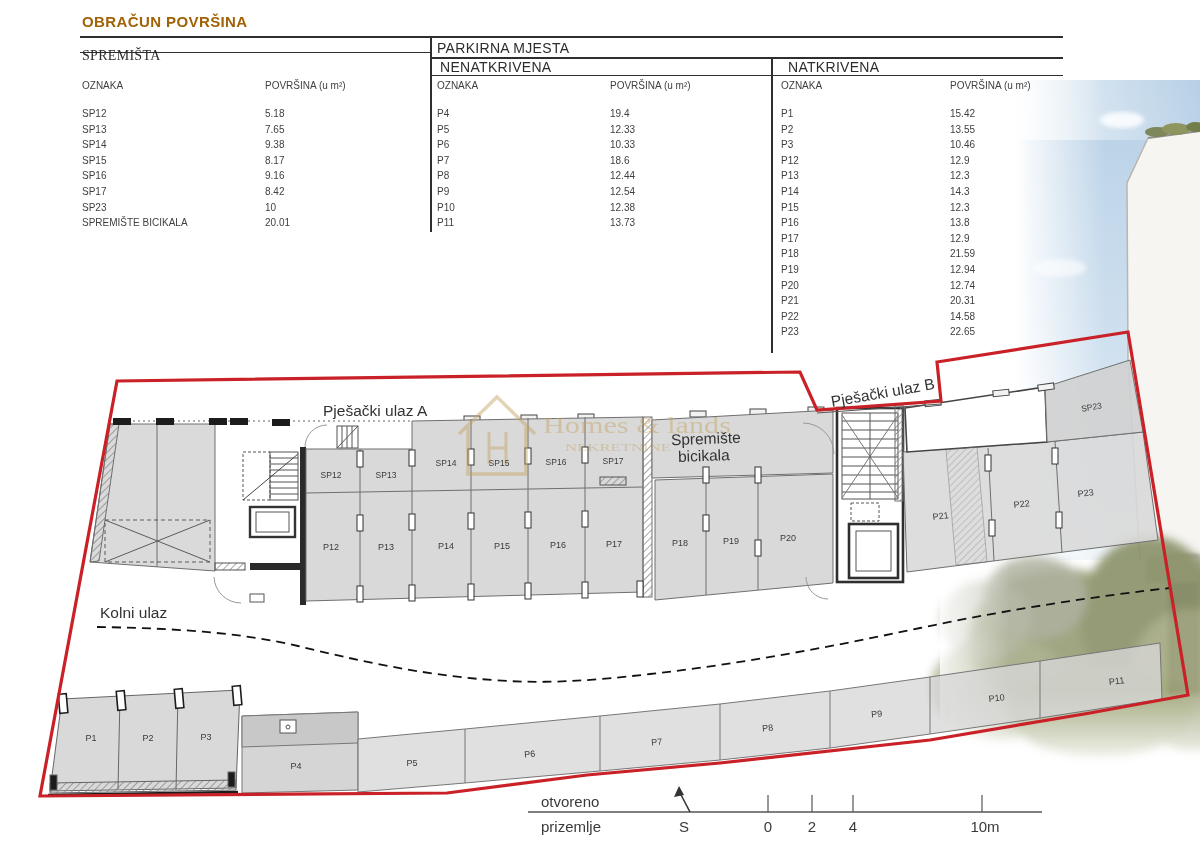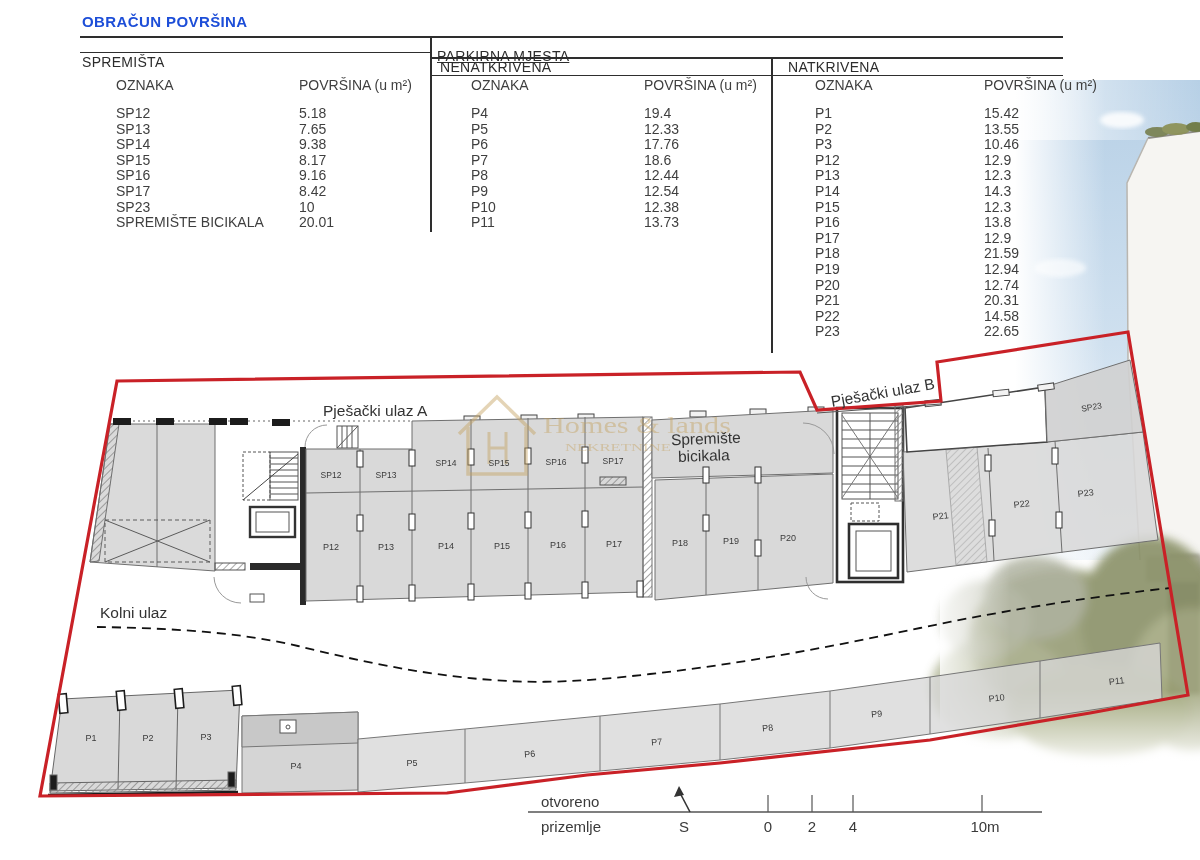--- a/index.html
+++ b/index.html
@@ -1,25 +1,25 @@
 <!DOCTYPE html>
 <html><head>
 <meta charset="utf-8">
 <style>
   html,body{margin:0;padding:0;background:#e8e8e8;}
   #page{position:relative;width:1200px;height:860px;background:#ffffff;overflow:hidden;
         font-family:"Liberation Sans",sans-serif;color:#3c3c3c;}
   svg{position:absolute;left:0;top:0;}
   
   .doc-title{position:absolute;left:82px;top:13px;font-size:15px;font-weight:bold;
-             letter-spacing:.4px;color:#1d4ed8;white-space:nowrap;}
+             letter-spacing:.4px;color:#a16207;white-space:nowrap;}
   .sect{position:absolute;font-size:14px;color:#2c2c2c;white-space:nowrap;letter-spacing:.3px;}
   .hrule{position:absolute;background:#2e2e2e;height:1.6px;}
   .vrule{position:absolute;background:#2e2e2e;width:1.6px;}
-  .thead,.tbl{position:absolute;font-size:14px;line-height:15.6px;color:#3f3f3f;margin-left:34px;}
+  .thead,.tbl{position:absolute;font-size:10px;line-height:15.6px;color:#3f3f3f;}
   .trow{display:flex;}
   .tl{flex:none;}
   .t1 .tl{width:183px;} .t2 .tl{width:173px;} .t3 .tl{width:169px;}
   .tv{flex:none;}
   
   .plbl{fill:#3a3a3a;font-family:"Liberation Sans",sans-serif;}
   .big{fill:#333;font-size:15.5px;font-family:"Liberation Sans",sans-serif;}
   .leg{fill:#3a3a3a;font-size:15px;font-family:"Liberation Sans",sans-serif;}
   .wm{fill:#c5a260;font-family:"Liberation Serif",serif;}
 </style>
@@ -325,22 +325,22 @@
 
   <div class="doc-title">OBRAČUN POVRŠINA</div>
 
   <div class="hrule" style="left:80px;top:36px;width:983px;"></div>
   <div class="hrule" style="left:80px;top:52px;width:350px;height:1.4px;"></div>
   <div class="hrule" style="left:432px;top:57px;width:631px;"></div>
   <div class="hrule" style="left:432px;top:75px;width:631px;height:1.4px;"></div>
   <div class="vrule" style="left:430px;top:36px;height:196px;"></div>
   <div class="vrule" style="left:771px;top:57px;height:296px;"></div>
 
-  <div class="sect" style="left:82px;top:54px;">SPREMIŠTA</div>
-  <div class="sect" style="left:437px;top:48px;text-decoration:underline;">PARKIRNA MJESTA</div>
+  <div class="sect" style="left:82px;top:48px;font-family:Liberation Serif, serif;">SPREMIŠTA</div>
+  <div class="sect" style="left:437px;top:40px;">PARKIRNA MJESTA</div>
   <div class="sect" style="left:440px;top:59px;">NENATKRIVENA</div>
   <div class="sect" style="left:780px;top:59px;margin-left:8px;">NATKRIVENA</div>
 
   <div class="thead t1" style="left:82px;top:78px;">
     <div class="trow">
       <span class="tl">OZNAKA</span>
       <span class="tv">POVRŠINA (u m²)</span>
     </div>
   </div>
   <div class="thead t2" style="left:437px;top:78px;">
@@ -394,21 +394,21 @@
       <div class="trow">
         <span class="tl">P4</span>
         <span class="tv">19.4</span>
       </div>
       <div class="trow">
         <span class="tl">P5</span>
         <span class="tv">12.33</span>
       </div>
       <div class="trow">
         <span class="tl">P6</span>
-        <span class="tv">17.76</span>
+        <span class="tv">10.33</span>
       </div>
       <div class="trow">
         <span class="tl">P7</span>
         <span class="tv">18.6</span>
       </div>
       <div class="trow">
         <span class="tl">P8</span>
         <span class="tv">12.44</span>
       </div>
       <div class="trow">

